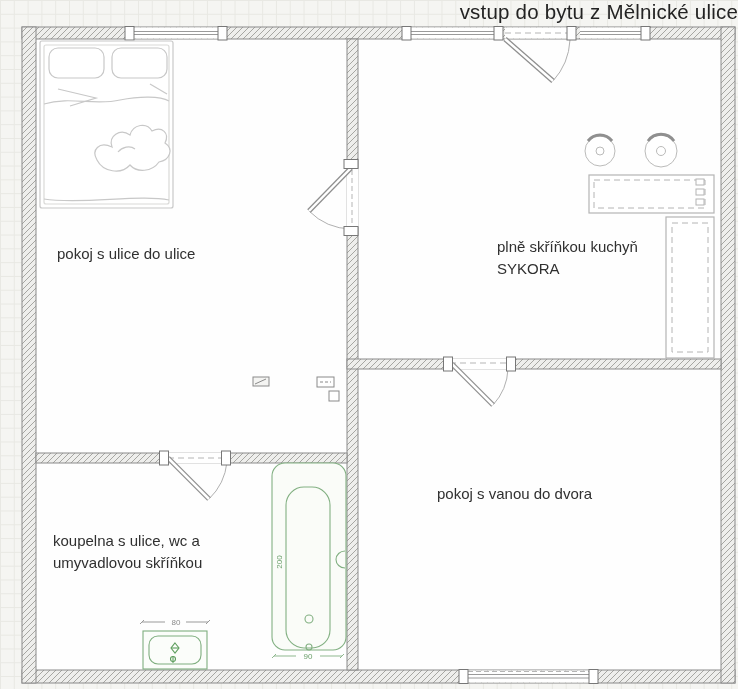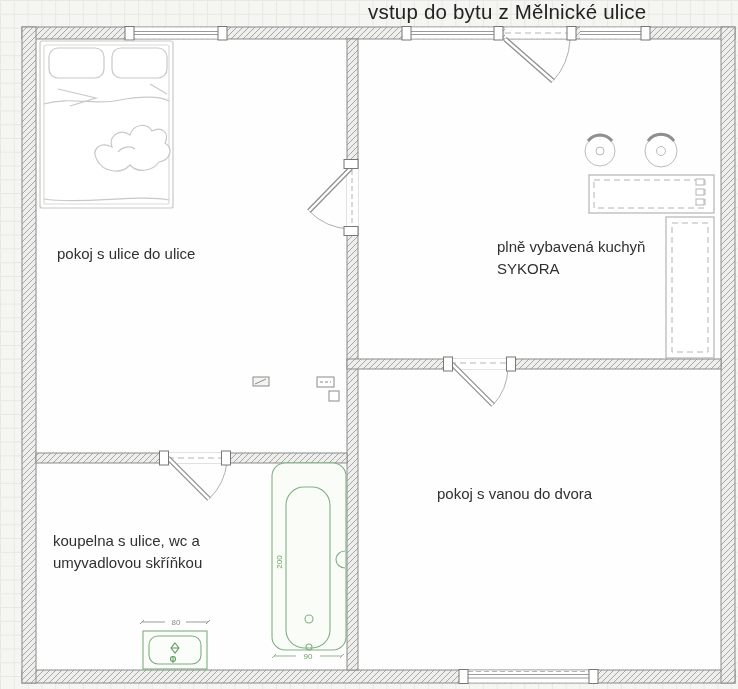--- a/index.html
+++ b/index.html
@@ -9,21 +9,21 @@
     background-image:
       linear-gradient(#e8e8e3 1px, transparent 1px),
       linear-gradient(90deg,#e8e8e3 1px, transparent 1px);
     background-size:13.8px 13.8px;
     font-family:"Liberation Sans",sans-serif;
     color:#2b2b2b;
   }
   .plan-svg{position:absolute;left:0;top:0;}
   .plan-title{
     position:absolute;left:368px;top:0px;width:370px;height:26px;
-    font-size:20.5px;font-weight:500;letter-spacing:.2px;text-align:left;
+    font-size:20.5px;font-weight:500;letter-spacing:.2px;text-align:right;
     color:#232323;white-space:nowrap;
   }
   .room-label{
     position:absolute;font-size:15px;line-height:22px;color:#303030;white-space:nowrap;
   }
   .lbl-street{left:57px;top:243px;}
   .lbl-kitchen{left:497px;top:236px;}
   .lbl-yard{left:437px;top:483px;}
   .lbl-bath{left:53px;top:530px;}
 </style>
@@ -197,21 +197,21 @@
         <line x1="186" y1="622" x2="208" y2="622" stroke="#9a9a9a" stroke-width="1"></line>
         <line x1="140" y1="624" x2="144" y2="620" stroke="#9a9a9a" stroke-width="1"></line>
         <line x1="206" y1="624" x2="210" y2="620" stroke="#9a9a9a" stroke-width="1"></line>
         <text x="176" y="625" font-size="8" fill="#8a8a8a" text-anchor="middle">80</text>
       </g>
     </g>
   </svg>
 
   <div class="room-label lbl-street">pokoj s ulice do ulice</div>
   <div class="room-label lbl-kitchen">
-    <div>plně vybavená kuchyň</div>
+    <div>plně skříňkou kuchyň</div>
     <div>SYKORA</div>
   </div>
   <div class="room-label lbl-yard">pokoj s vanou do dvora</div>
   <div class="room-label lbl-bath">
     <div>koupelna s ulice, wc a</div>
     <div>umyvadlovou skříňkou</div>
   </div>
 
 </div>
 

